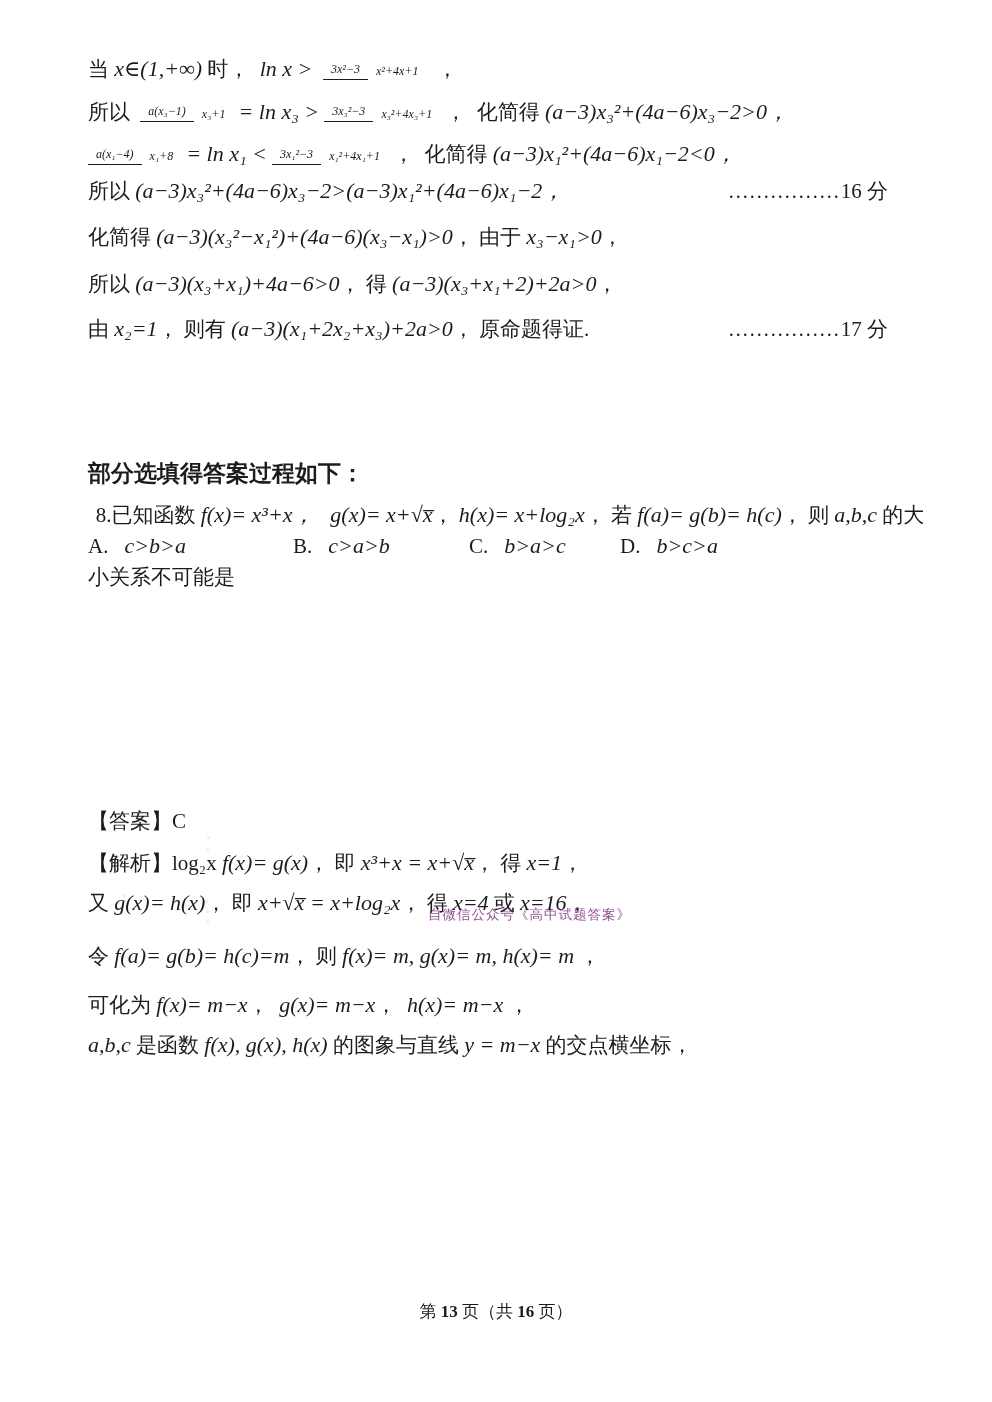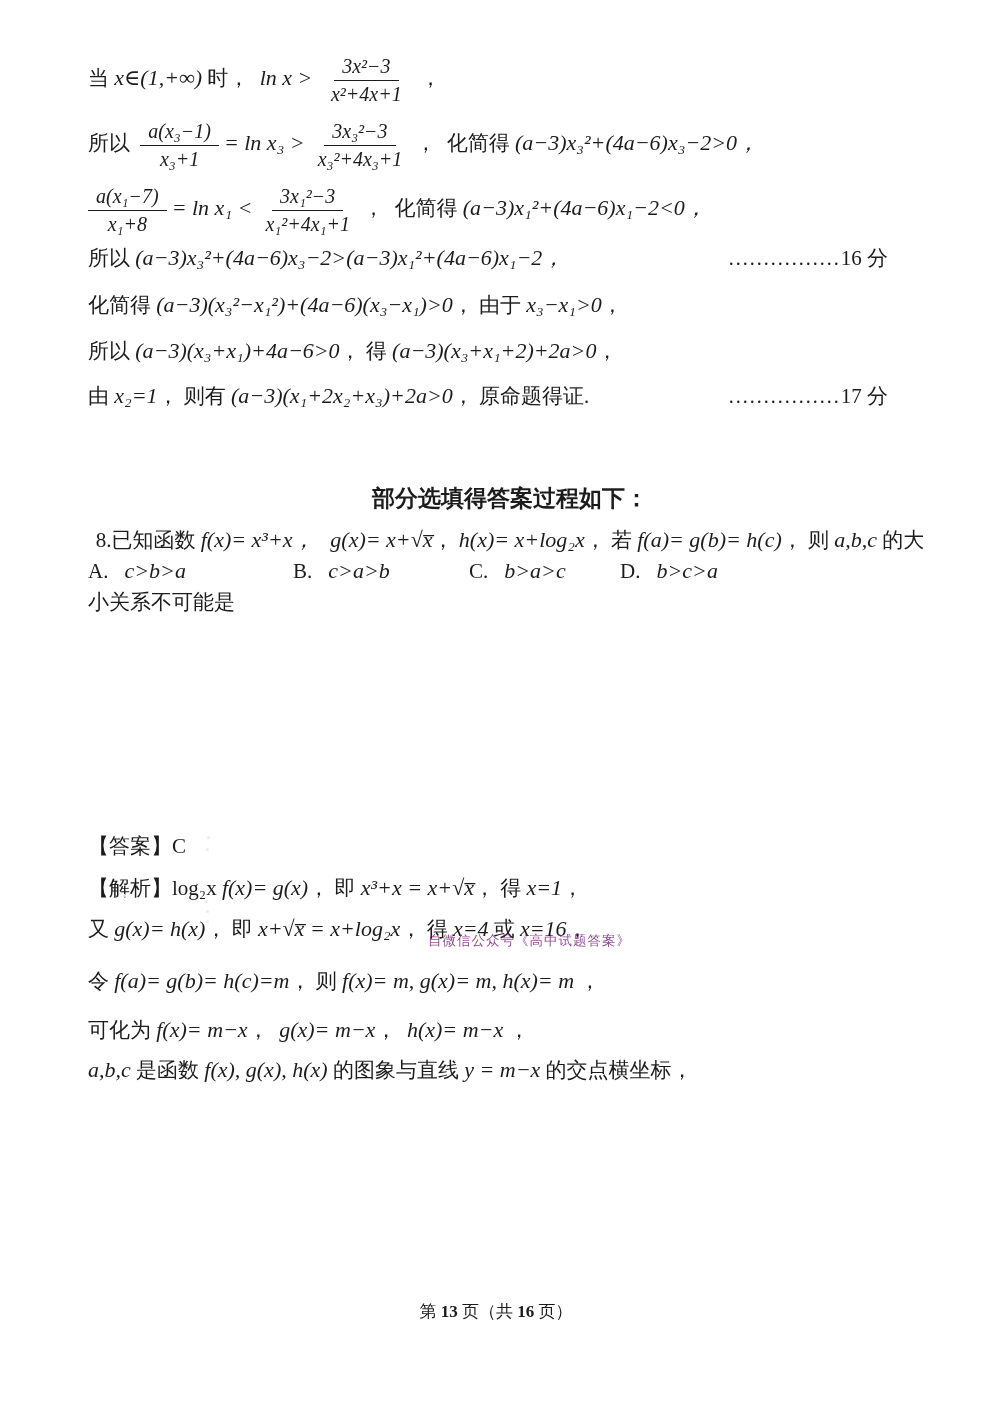--- a/index.html
+++ b/index.html
@@ -2,42 +2,42 @@
 <html><head>
 <meta charset="utf-8">
 <style>
   html,body{margin:0;padding:0;background:#ffffff;}
   .page{position:relative;width:992px;height:1402px;background:#fff;overflow:hidden;
         font-family:"Liberation Serif","DejaVu Serif",serif;color:#1c1c1c;}
   .content{position:absolute;left:88px;right:60px;top:0;}
   .line{font-size:21px;line-height:1.3;}
   .cn{white-space:pre;}
   .mt{font-style:italic;font-size:22px;white-space:pre;}
-  .frac{display:inline-flex;flex-direction:column;align-items:center;vertical-align:middle;
-        font-style:italic;font-size:20px;line-height:1.15;margin:0 5px;}
+  .frac{display:inline-flex;flex-direction:row;align-items:center;vertical-align:middle;
+        font-style:italic;font-size:12px;line-height:1.15;margin:0 5px;}
   .frac .num{padding:0 8px 2px;border-bottom:1.6px solid #1c1c1c;}
   .frac .den{padding:2px 8px 0;}
   .score-line{display:flex;justify-content:space-between;align-items:baseline;padding-right:44px;}
   .dots{font-size:20px;letter-spacing:2px;white-space:pre;}
   .score{font-size:21px;white-space:pre;}
   .heading{font-weight:bold;font-size:23px;}
   .options{display:flex;align-items:baseline;}
   .opt-label{white-space:pre;font-size:21px;}
   .opt-val{font-style:italic;font-size:22px;white-space:pre;margin-left:16px;}
   .opt-a{width:205px;} .opt-b{width:176px;} .opt-c{width:151px;}
   .ans-mark{font-size:21px;}
   .rel{position:relative;}
   .watermark{position:absolute;left:340px;top:17px;color:#701a75;opacity:.8;
              font-size:13.5px;letter-spacing:1px;white-space:pre;}
   .footer{position:absolute;left:0;right:0;top:1300px;text-align:center;font-size:17px;}
   .footer .num{font-weight:bold;}
   .speck{position:absolute;width:3px;height:3px;border-radius:50%;background:#ececec;}
   
   .m-l1{margin-top:55px;} .m-gap14{margin-top:14px;} .m-l4{margin-top:8px;}
-  .m-gap18{margin-top:18px;} .m-gap16{margin-top:16px;gap:31px;} .m-head{margin-top:74px;text-align:center;}
+  .m-gap18{margin-top:18px;} .m-gap16{margin-top:16px;gap:31px;} .m-head{margin-top:116px;}
   .m-prob{margin-top:12px;text-align:center;} .m-prob2{margin-top:4px;} .m-opts{margin-top:2px;}
   .m-ans{margin-top:216px;} .m-a1{margin-top:14px;} .m-a2{margin-top:12px;}
   .m-a3{margin-top:24px;} .m-a4{margin-top:20px;} .m-a5{margin-top:12px;}
 </style>
 </head>
 <body>
 
 <div class="page">
   <div class="content">
 
@@ -53,21 +53,21 @@
           <span class="num">a(x₃−1)</span>
           <span class="den">x₃+1</span>
         </span><span class="mt">= ln x₃ &gt;</span><span class="frac">
           <span class="num">3x₃²−3</span>
           <span class="den">x₃²+4x₃+1</span>
         </span><span class="cn">，  化简得 </span><span class="mt">(a−3)x₃²+(4a−6)x₃−2&gt;0，</span>
     </div>
 
     <div class="line m-gap14">
       <span class="frac" style="margin-left:0;">
-          <span class="num">a(x₁−7)</span>
+          <span class="num">a(x₁−4)</span>
           <span class="den">x₁+8</span>
         </span><span class="mt">= ln x₁ &lt;</span><span class="frac">
           <span class="num">3x₁²−3</span>
           <span class="den">x₁²+4x₁+1</span>
         </span><span class="cn">，  化简得 </span><span class="mt">(a−3)x₁²+(4a−6)x₁−2&lt;0，</span>
     </div>
 
     <div class="line score-line m-l4">
       <span><span class="cn">所以 </span><span class="mt">(a−3)x₃²+(4a−6)x₃−2&gt;(a−3)x₁²+(4a−6)x₁−2，</span></span>
       <span><span class="dots">................</span><span class="score">16 分</span></span>

